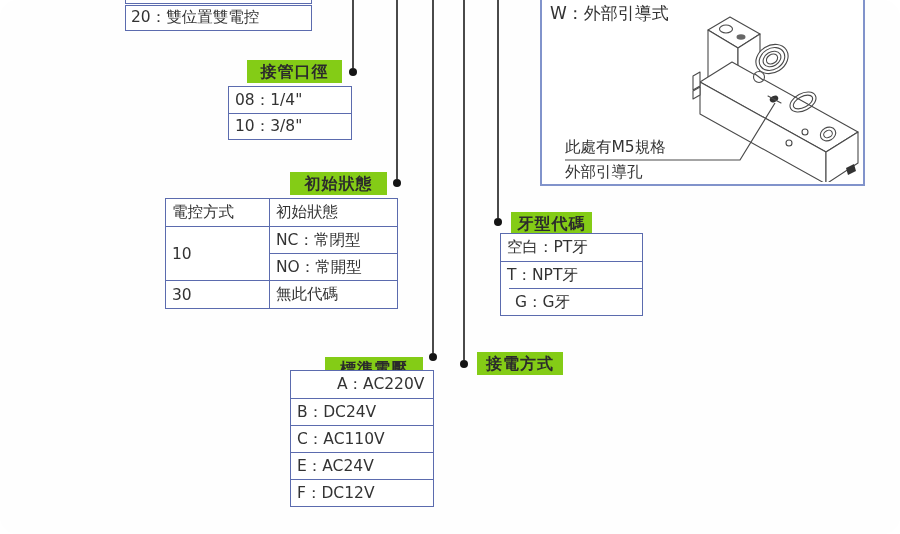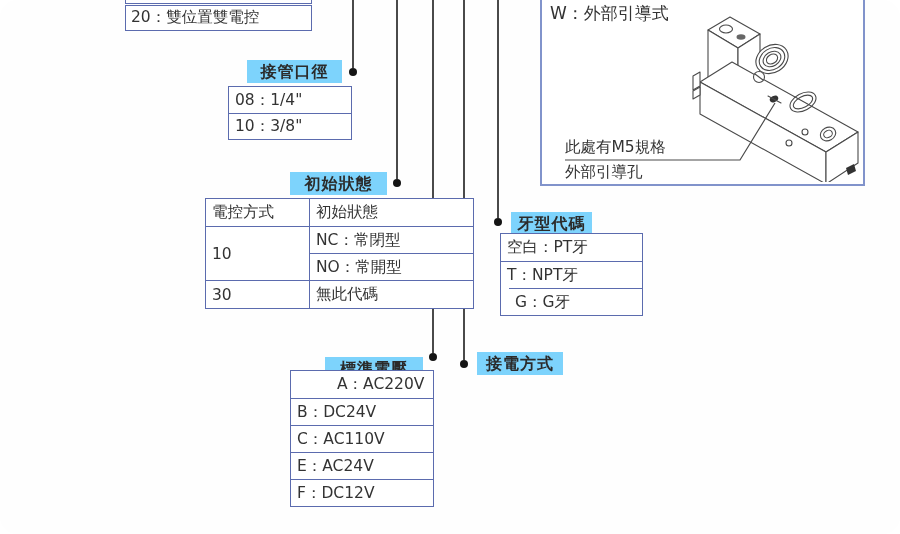--- a/index.html
+++ b/index.html
@@ -7,21 +7,21 @@
     position:relative; width:900px; height:534px; overflow:hidden;
     background:#fefefe; color:#333;
     font-family:"DejaVu Sans","Liberation Sans",sans-serif;
     border-radius:17px;
   }
   .vline { position:absolute; top:0; width:1.5px; background:#4a4a4a; }
   .dot { position:absolute; width:8px; height:8px; border-radius:50%; background:#141414; }
   .obox { position:absolute; border:1.6px solid #5b6bae; background:#fff; box-sizing:border-box; }
   .obox .txt { font-size:15.5px; line-height:23px; padding:0 0 0 5px; white-space:nowrap; }
   .glabel {
-    position:absolute; background:#7dd3fc; color:#2b2b2b; font-weight:bold;
+    position:absolute; background:#84cc16; color:#2b2b2b; font-weight:bold;
     font-size:16px; text-align:center; line-height:23px; letter-spacing:1px;
     box-sizing:border-box; white-space:nowrap;
   }
   .list { position:absolute; border:1.6px solid #5b6bae; background:#fff; box-sizing:border-box; }
   .list .row {
     display:flex; align-items:center; font-size:15.5px; padding-left:6px;
     box-sizing:border-box; white-space:nowrap;
   }
   .list .row + .row { border-top:1.6px solid #5b6bae; }
   table.itable {
@@ -58,21 +58,21 @@
     <div class="txt">20：雙位置雙電控</div>
   </div>
 
   <div class="glabel" style="left:247px; top:60px; width:95px; height:23px;">接管口徑</div>
   <div class="list" style="left:228px; top:86px; width:124px;">
     <div class="row" style="height:26px;">08：1/4"</div>
     <div class="row" style="height:26px;">10：3/8"</div>
   </div>
 
   <div class="glabel" style="left:290px; top:172px; width:97px; height:23px;">初始狀態</div>
-  <table class="itable" style="left:165px; top:198px; width:269px;margin-left:40px;">
+  <table class="itable" style="left:165px; top:198px; width:233px;">
     <tbody>
         <tr style="height:28px;">
       <td style="width:97px;">電控方式</td>
       <td>初始狀態</td>
     </tr>
     <tr style="height:27px;">
       <td rowspan="2">10</td>
       <td>NC：常閉型</td>
     </tr>
     <tr style="height:27px;">

